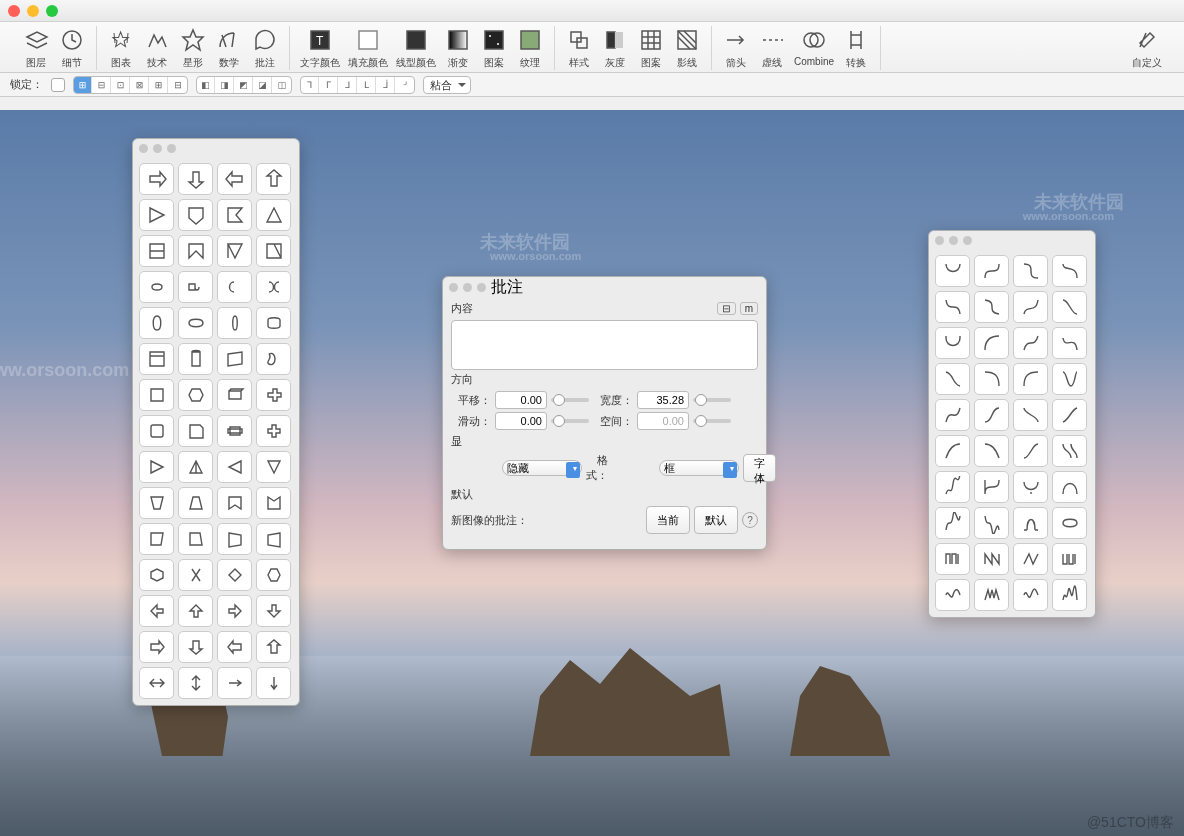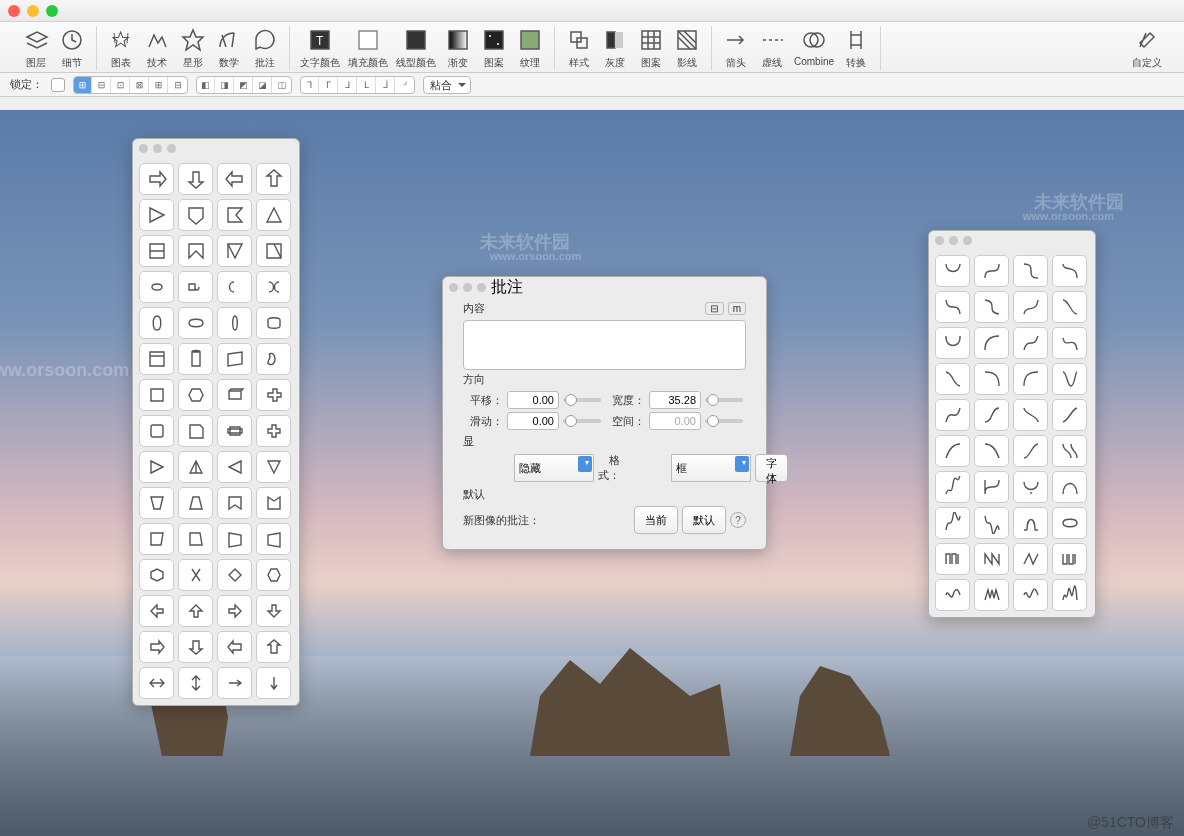--- a/index.html
+++ b/index.html
@@ -41,30 +41,30 @@
 .panel .pbar { height: 18px; display: flex; align-items: center; padding: 0 6px; gap: 5px; }
 .panel .pbar span.dot { width: 9px; height: 9px; border-radius: 50%; background: #c8c8c8; }
 
 .shape-grid { display: grid; grid-template-columns: repeat(4, 35px); gap: 4px; padding: 6px; }
 .curve-grid { display: grid; grid-template-columns: repeat(4, 35px); gap: 4px; padding: 6px; }
 .sbtn { width: 35px; height: 32px; background: #fff; border: 1px solid #ccc; border-radius: 5px; display: flex; align-items: center; justify-content: center; cursor: pointer; }
 .sbtn svg { width: 22px; height: 22px; stroke: #555; fill: none; stroke-width: 1.4; }
 
 .anno { position: absolute; left: 442px; top: 276px; width: 325px; background: #ececec; border: 1px solid #b0b0b0; border-radius: 6px; box-shadow: 0 4px 16px rgba(0,0,0,0.25); padding-bottom: 8px; }
 .anno .pbar { height: 20px; display:flex; align-items:center; padding:0 6px; gap:5px; }
-.anno .abody { padding: 4px 20px; font-size: 11px; color: #333; }
+.anno .abody { padding: 4px 8px; font-size: 11px; color: #333; }
 .anno .sec { margin-bottom: 4px; }
 .anno textarea { width: 100%; height: 50px; border: 1px solid #bbb; border-radius: 4px; resize: none; background: #fff; font-size: 11px; padding: 3px; }
 .anno .row { display: flex; align-items: center; gap: 4px; margin: 3px 0; }
 .anno .rlbl { width: 40px; text-align: right; font-size: 11px; }
 .anno input[type=text] { width: 52px; border: 1px solid #bbb; border-radius: 3px; text-align: right; padding: 1px 4px; font-size: 11px; height: 18px; background: #fff; }
 .anno input[readonly] { color: #aaa; }
 .anno .slider { flex: 0 0 38px; height: 4px; background: #ccc; border-radius: 2px; position: relative; }
 .anno .slider::after { content: ""; position: absolute; width: 10px; height: 10px; background: #fff; border: 1px solid #999; border-radius: 50%; top: -4px; left: 2px; }
-.anno select { border: 1px solid #bbb; border-radius: 1px; font-size: 11px; height: 28px; background: linear-gradient(#fff,#eee); margin-left: 47px; }
+.anno select { border: 1px solid #bbb; border-radius: 9px; font-size: 11px; height: 16px; background: linear-gradient(#fff,#eee); margin-left: 47px; }
 .anno .selwrap { position: relative; display: inline-block; }
 .anno .selwrap::after { content: ""; position: absolute; right: 2px; top: 2px; width: 14px; height: 16px; background: #4a90e2; border-radius: 2px; pointer-events: none; }
 .anno .selwrap::before { content: "▾"; position: absolute; right: 5px; top: 4px; color: #fff; font-size: 8px; z-index: 2; pointer-events: none; }
 .anno button { border: 1px solid #bbb; border-radius: 4px; background: linear-gradient(#fff,#eee); font-size: 11px; padding: 1px 10px; height: 28px; cursor: pointer; }
 .help { width: 16px; height: 16px; border: 1px solid #aaa; border-radius: 50%; display: inline-flex; align-items: center; justify-content: center; font-size: 10px; color: #666; margin-left: auto; }
 
 .footer { position: absolute; bottom: 4px; right: 10px; font-size: 14px; color: rgba(0,0,0,0.3); }
 </style>
 </head>
 <body>

